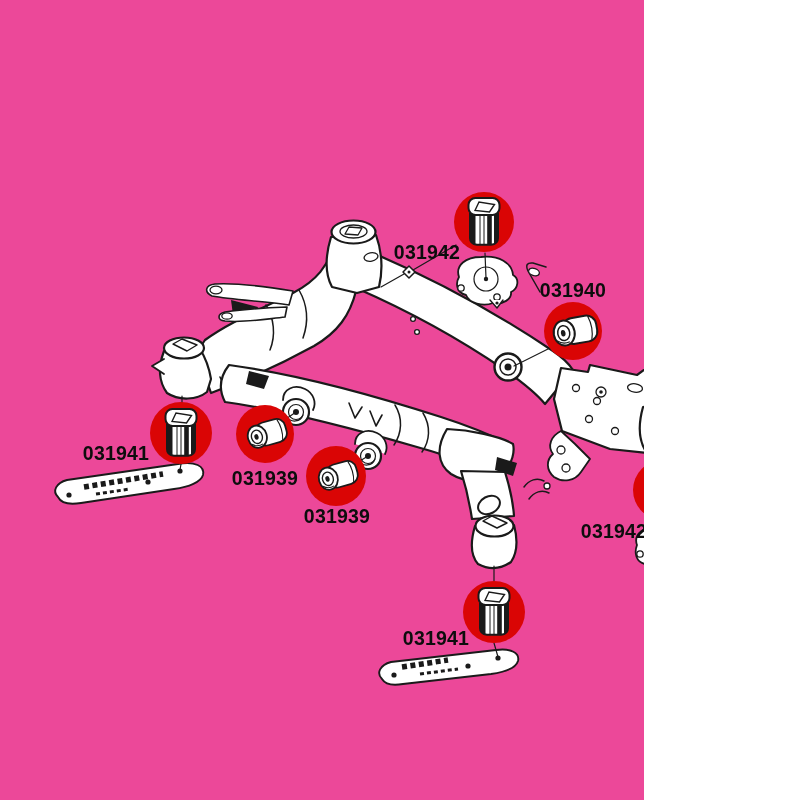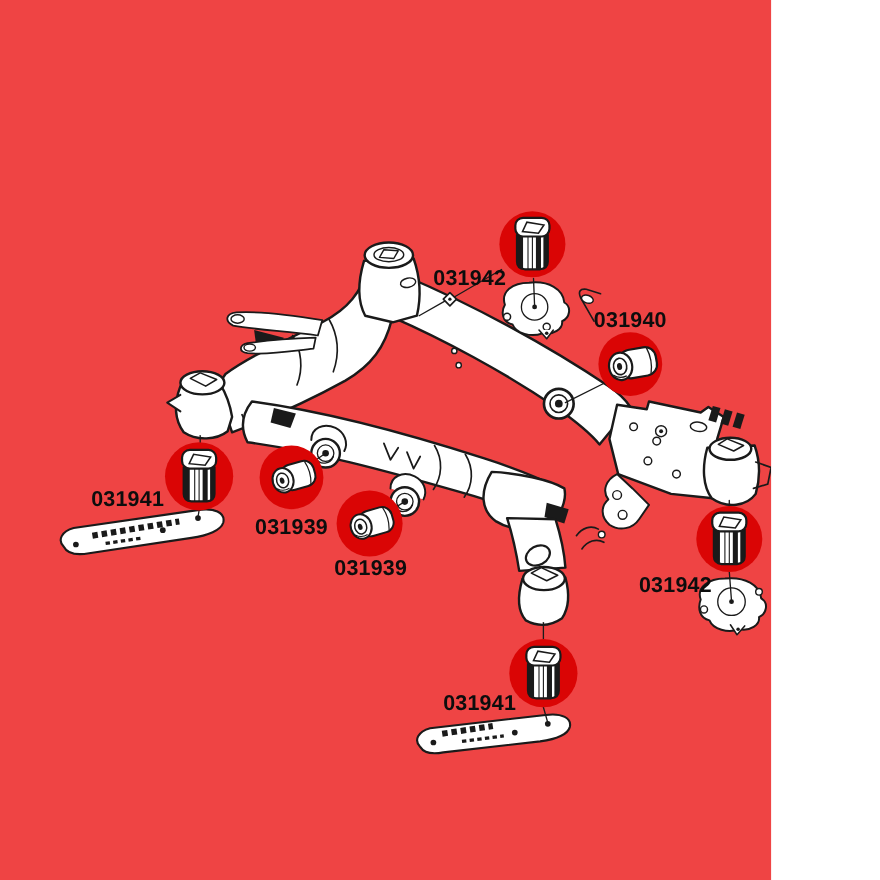--- a/index.html
+++ b/index.html
@@ -1,16 +1,16 @@
 <!DOCTYPE html>
 <html><head>
 <meta charset="utf-8">
 <style>
   html,body{margin:0;padding:0;background:#ffffff;}
-  #stage{position:relative;width:701px;height:800px;background:#ef4444;overflow:hidden;}
+  #stage{position:relative;width:644px;height:800px;background:#ec4899;overflow:hidden;}
   svg{display:block;}
   .label{
     font-family:"Liberation Sans","DejaVu Sans",sans-serif;
     font-weight:700;
     font-size:19.5px;
     fill:#0d0d0d;
     text-anchor:middle;
     letter-spacing:0.2px;
   }
   .frame{fill:#ffffff;stroke:#1a1a1a;stroke-width:2.2;stroke-linejoin:round;stroke-linecap:round;}

